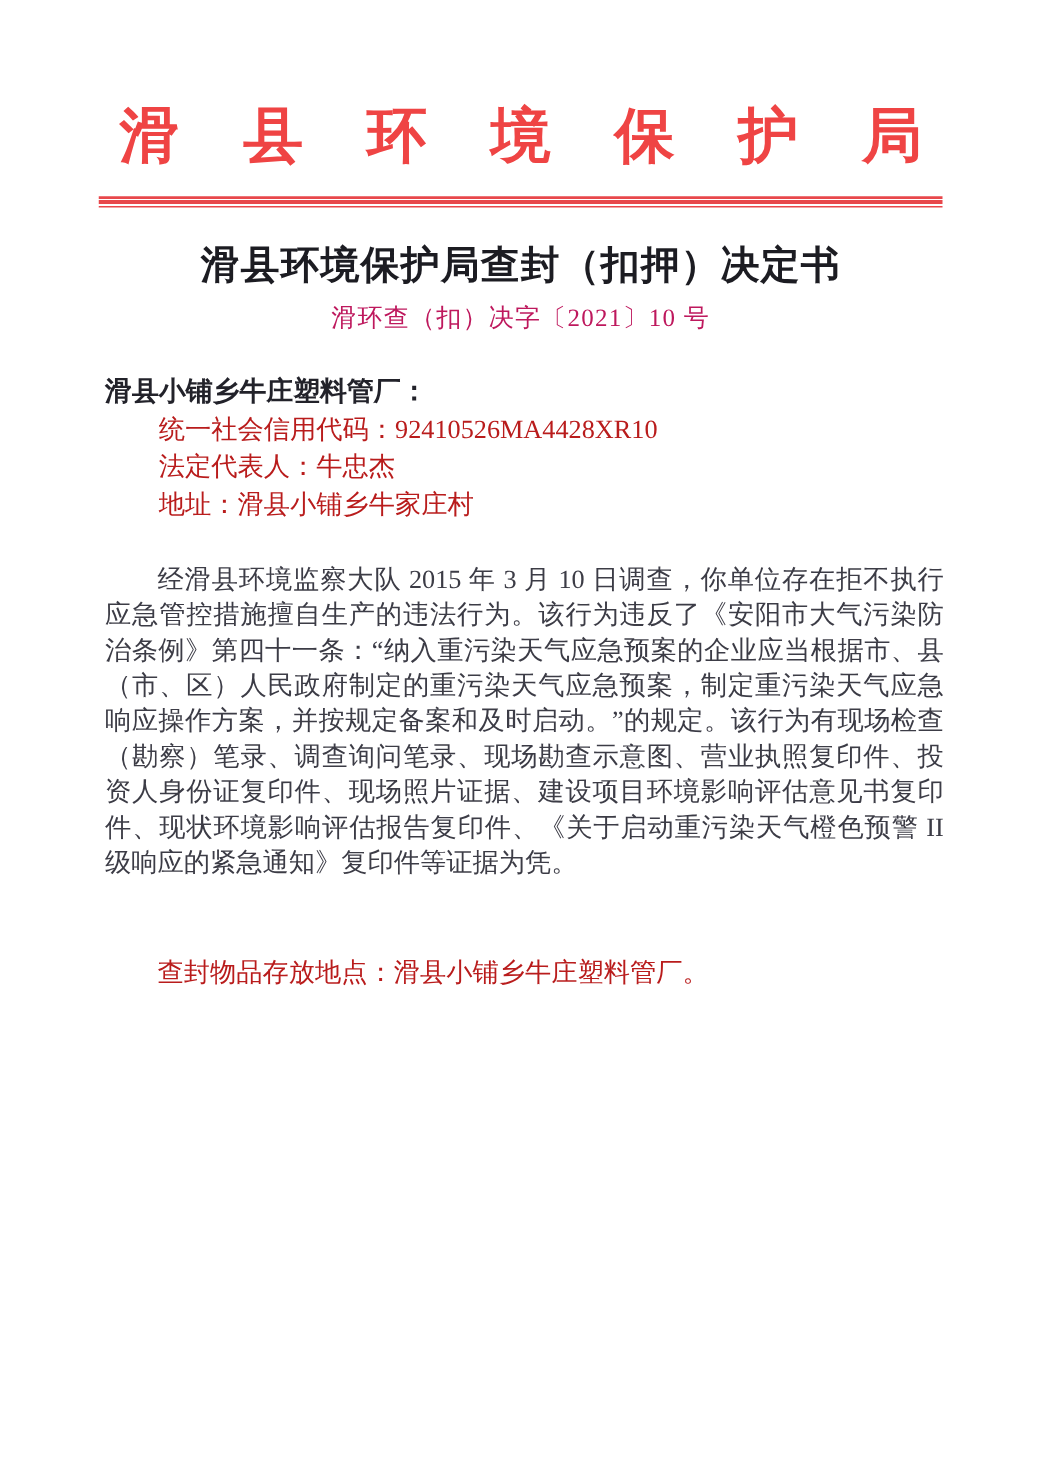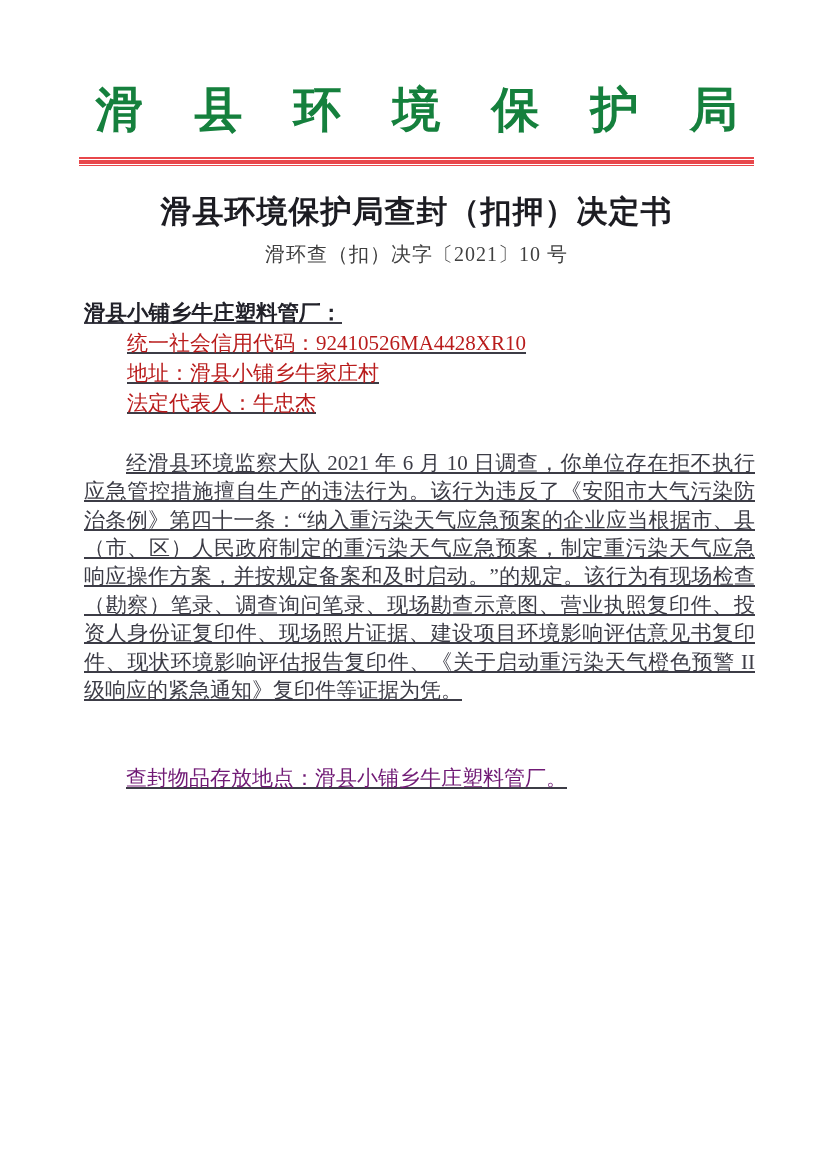--- a/index.html
+++ b/index.html
@@ -17,21 +17,21 @@
   .page {
     width: 833px;
     height: 1176px;
     background: #ffffff;
     box-sizing: border-box;
   }
   
   .letterhead {
     margin-top: 86px;
     text-align: center;
-    color: #15803d;
+    color: #ef4444;
     font-size: 48px;
     font-weight: 700;
     line-height: 1;
     letter-spacing: 51px;
     padding-left: 51px; 
     white-space: nowrap;
   }
   .rule {
     width: 675px;
     height: 9px;
@@ -52,29 +52,28 @@
     font-size: 31px;
     font-weight: 700;
     color: #1c1c22;
     letter-spacing: 1px;
     line-height: 1.25;
   }
   .doc-number {
     margin-top: 9px;
     text-align: center;
     font-size: 20px;
-    color: #404040;
+    color: #be185d;
     letter-spacing: 1px;
   }
   
   .content {
     margin: 11px 78px 0 84px;
     color: #3c3c46;
     font-size: 21px;
-    text-decoration: underline;
   }
   .recipient {
     margin-top: 30px;
     font-weight: 700;
     color: #22222a;
     font-size: 21.5px;
     line-height: 30px;
   }
   .info-lines div {
     padding-left: 43px;
@@ -88,21 +87,21 @@
     margin: 0;
     text-indent: 2em;
     text-align: justify;
     line-height: 28.4px;
     color: #3c3c46;
   }
   .storage {
     margin-top: 60px;
     text-indent: 2em;
     line-height: 29px;
-    color: #701a75;
+    color: #b91c1c;
   }
 </style>
 </head>
 <body>
 
 <div class="page">
 
   <div class="letterhead">滑县环境保护局</div>
 
   <div class="rule"></div>
@@ -110,24 +109,24 @@
   <div class="doc-title">滑县环境保护局查封（扣押）决定书</div>
 
   <div class="doc-number">滑环查（扣）决字〔2021〕10 号</div>
 
   <div class="content">
 
     <div class="recipient">滑县小铺乡牛庄塑料管厂：</div>
 
     <div class="info-lines">
       <div>统一社会信用代码：92410526MA4428XR10</div>
+      <div>法定代表人：牛忠杰</div>
       <div>地址：滑县小铺乡牛家庄村</div>
-      <div>法定代表人：牛忠杰</div>
     </div>
 
     <div class="body-text">
-      <p>经滑县环境监察大队 2021 年 6 月 10 日调查，你单位存在拒不执行应急管控措施擅自生产的违法行为。该行为违反了《安阳市大气污染防治条例》第四十一条：“纳入重污染天气应急预案的企业应当根据市、县（市、区）人民政府制定的重污染天气应急预案，制定重污染天气应急响应操作方案，并按规定备案和及时启动。”的规定。该行为有现场检查（勘察）笔录、调查询问笔录、现场勘查示意图、营业执照复印件、投资人身份证复印件、现场照片证据、建设项目环境影响评估意见书复印件、现状环境影响评估报告复印件、《关于启动重污染天气橙色预警 II 级响应的紧急通知》复印件等证据为凭。</p>
+      <p>经滑县环境监察大队 2015 年 3 月 10 日调查，你单位存在拒不执行应急管控措施擅自生产的违法行为。该行为违反了《安阳市大气污染防治条例》第四十一条：“纳入重污染天气应急预案的企业应当根据市、县（市、区）人民政府制定的重污染天气应急预案，制定重污染天气应急响应操作方案，并按规定备案和及时启动。”的规定。该行为有现场检查（勘察）笔录、调查询问笔录、现场勘查示意图、营业执照复印件、投资人身份证复印件、现场照片证据、建设项目环境影响评估意见书复印件、现状环境影响评估报告复印件、《关于启动重污染天气橙色预警 II 级响应的紧急通知》复印件等证据为凭。</p>
     </div>
 
     <div class="storage">查封物品存放地点：滑县小铺乡牛庄塑料管厂。</div>
 
   </div>
 </div>
 
 </body></html>

